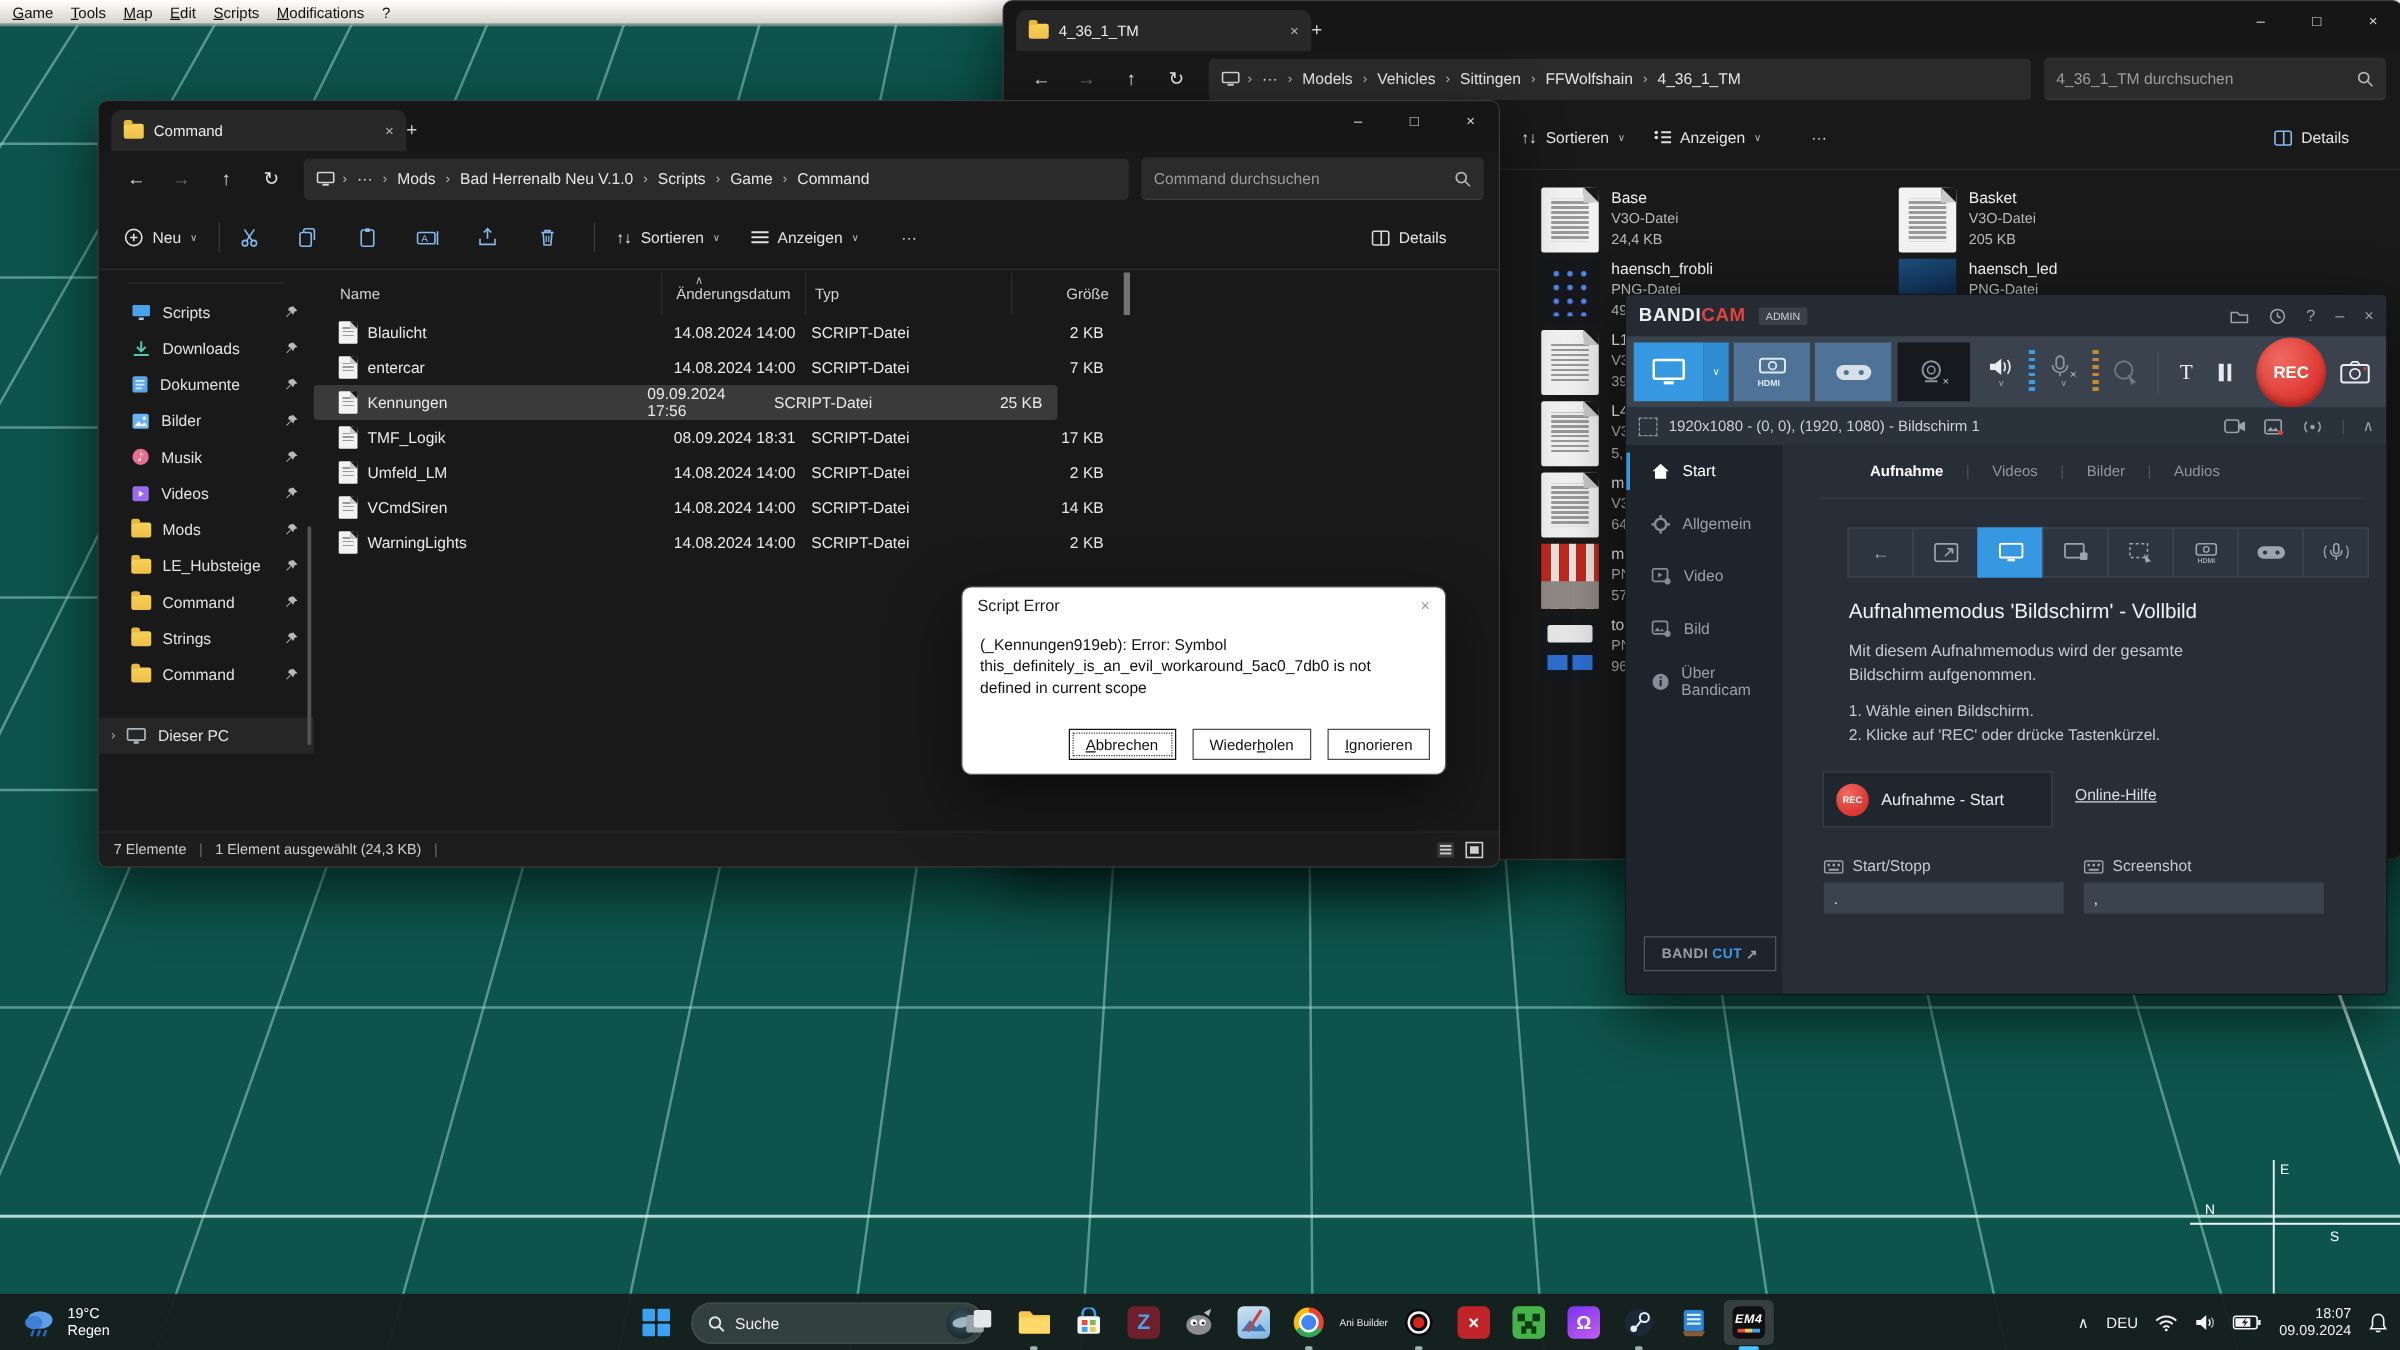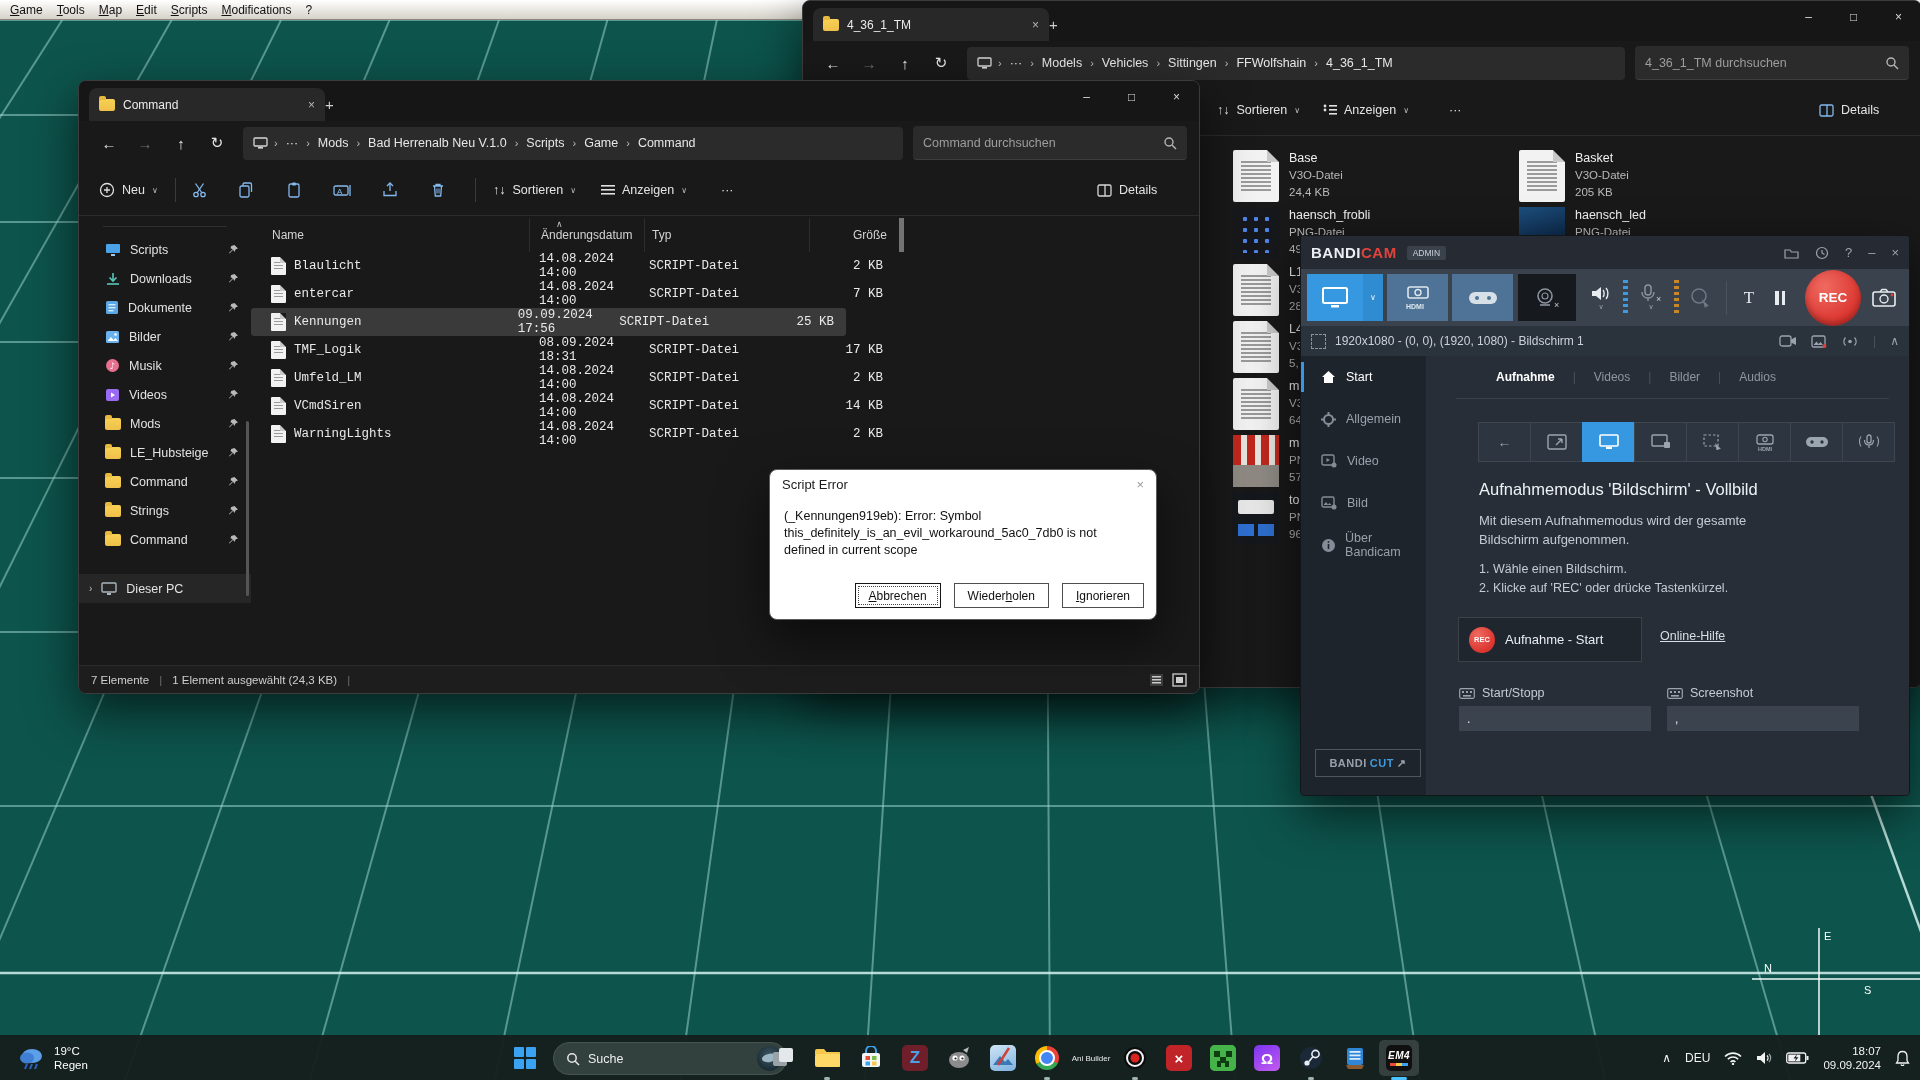--- a/index.html
+++ b/index.html
@@ -59,21 +59,21 @@
   .side-item .lbl{white-space:nowrap;overflow:hidden;max-width:96px;}
   .side-scroll{position:absolute;right:2px;top:205px;width:3px;height:175px;background:#555;border-radius:2px;}
   .ex-files{flex:1;position:relative;padding-top:2px;}
   .fhdr{display:flex;align-items:center;height:34px;color:#d3d3d3;font-size:12px;position:relative;}
   .fcell{display:flex;align-items:center;height:100%;}
   .c1{width:257px;padding-left:21px;border-right:1px solid #2d2d2d;}
   .c2{width:103px;padding-left:11px;border-right:1px solid #2d2d2d;}
   .c3{width:157px;padding-left:7px;border-right:1px solid #2d2d2d;}
   .c4{width:77px;justify-content:flex-end;padding-right:12px;border-right:5px solid #737373;}
   .frow{display:flex;align-items:center;height:28px;color:#e9e9e9;font-size:12.5px;}
-  .frow .c1,.frow .c2,.frow .c3,.frow .c4{border-right:none;font-family:Liberation Mono, monospace;}
+  .frow .c1,.frow .c2,.frow .c3,.frow .c4{border-right:none;}
   .frow .c1{padding-left:20px;gap:8px;}
   .frow.sel{background:#3a3a3a;border-radius:3px;width:595px;}
   .hdr-caret{position:absolute;left:305px;top:1px;font-size:9px;color:#bdbdbd;}
   .ex-status{height:27px;background:#1d1d1d;border-top:1px solid #2b2b2b;display:flex;
     align-items:center;gap:10px;padding:0 12px;color:#cfcfcf;font-size:11.5px;flex:none;}
   .stat-sep{color:#6d6d6d;}
   .doc-ic{width:15px;height:18px;background:#f2f2f2;border-radius:1px;position:relative;flex:none;}
   .doc-ic::before{content:"";position:absolute;left:3px;top:4px;width:9px;height:10px;
     background:repeating-linear-gradient(#f2f2f2 0 1px,#9a9a9a 1px 2px,#f2f2f2 2px 3px);}
   .doc-ic::after{content:"";position:absolute;right:0;top:0;border:3px solid #191919;
@@ -353,21 +353,21 @@
           <div>haensch_frobli</div>
           <div class="sub">PNG-Datei</div>
           <div class="sub">49</div>
         </div>
     </div>
     <div class="tile" style="left:430px;top:128px;">
       <div class="thumb th-doc"></div>
       <div class="tmeta">
           <div>L1</div>
           <div class="sub">V3</div>
-          <div class="sub">28</div>
+          <div class="sub">39</div>
         </div>
     </div>
     <div class="tile" style="left:430px;top:185px;">
       <div class="thumb th-doc"></div>
       <div class="tmeta">
           <div>L4</div>
           <div class="sub">V3</div>
           <div class="sub">5,</div>
         </div>
     </div>

